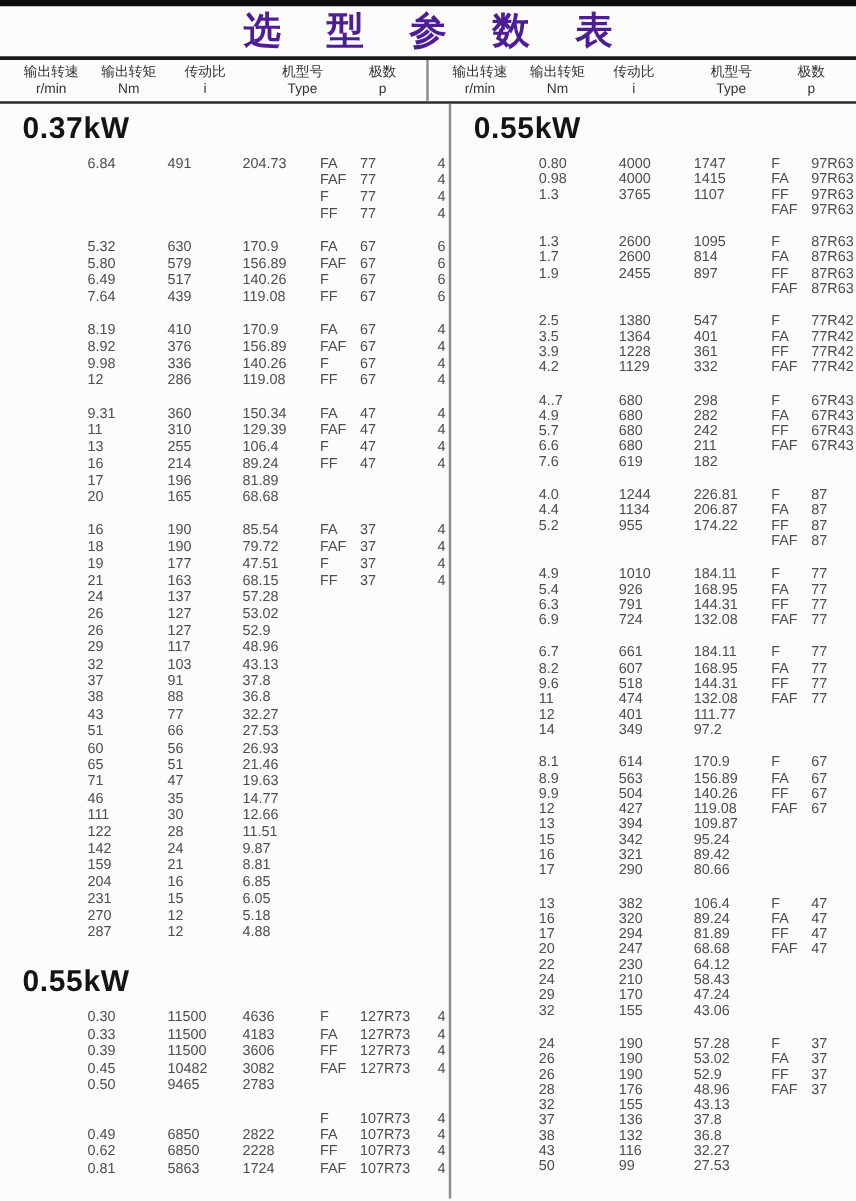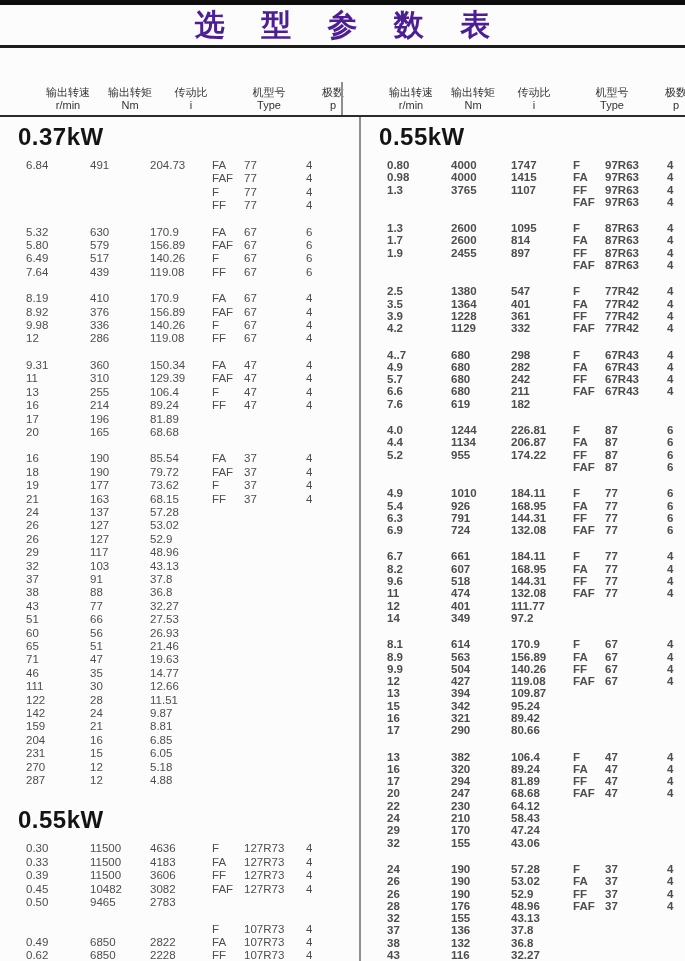--- a/index.html
+++ b/index.html
@@ -25,41 +25,40 @@
   }
   .rule-title { height:3px; background:#1c1c1c; }
   .rule-header { height:2px; background:#2b2b2b; }
 
   .header-band { display:flex; }
   .header-half {
     width:341px;
     box-sizing:border-box;
     display:grid;
     grid-template-columns:64px 60px 62px 94px 34px;
-    padding:4px 0 3px 36px;
-    margin-top:34px;
+    padding:4px 0 3px 9px;
   }
   .header-half.right-half { width:344px; border-left:2px solid #8f8f8f; }
   .hcell { text-align:center; font-size:11px; color:#333; line-height:13px; white-space:nowrap; }
 
   .body-band { display:flex; height:876px; overflow:hidden; }
   .panel { width:379px; box-sizing:border-box; overflow:hidden; }
   .panel.panel-right { width:344px; border-left:2px solid #8f8f8f; }
 
   .kw-heading {
     font-size:24px;
     font-weight:bold;
     color:#141414;
     line-height:26px;
     padding:7px 0 7px 18px;
     letter-spacing:0.5px;
   }
   .panel .kw-heading + .group { margin-top:2px; }
-  .group { margin-bottom:13px; }
-  .panel-right .group { margin-bottom:14px;font-weight:bold; }
+  .group { margin-bottom:13px;margin-left:44px; }
+  .panel-right .group { margin-bottom:14px; }
 
   .row {
     display:grid;
     grid-template-columns:64px 60px 62px 32px 62px 34px;
     padding-left:26px;
   }
   .cell {
     font-size:11.5px;
     color:#4d4d4d;
     line-height:13.4px;
@@ -294,21 +293,21 @@
           <div class="cell c0">18</div>
           <div class="cell c1">190</div>
           <div class="cell c2">79.72</div>
           <div class="cell c3">FAF</div>
           <div class="cell c4">37</div>
           <div class="cell c5">4</div>
         </div>
         <div class="row">
           <div class="cell c0">19</div>
           <div class="cell c1">177</div>
-          <div class="cell c2">73.62</div>
+          <div class="cell c2">47.51</div>
           <div class="cell c3">F</div>
           <div class="cell c4">37</div>
           <div class="cell c5">4</div>
         </div>
         <div class="row">
           <div class="cell c0">21</div>
           <div class="cell c1">163</div>
           <div class="cell c2">68.15</div>
           <div class="cell c3">FF</div>
           <div class="cell c4">37</div>

